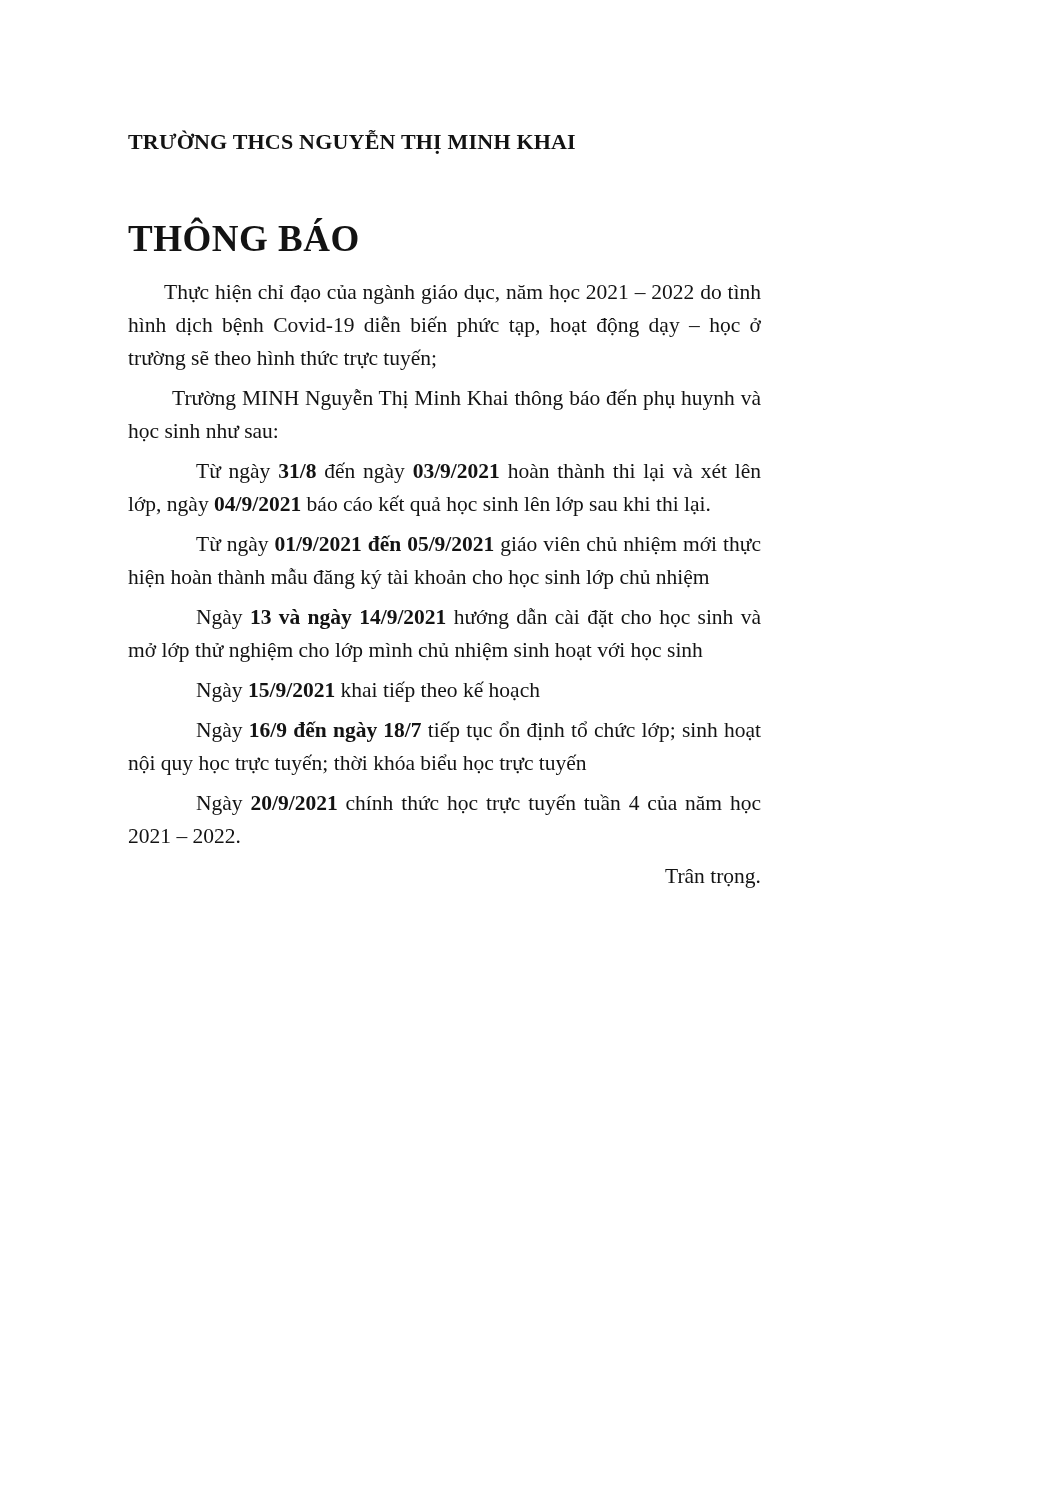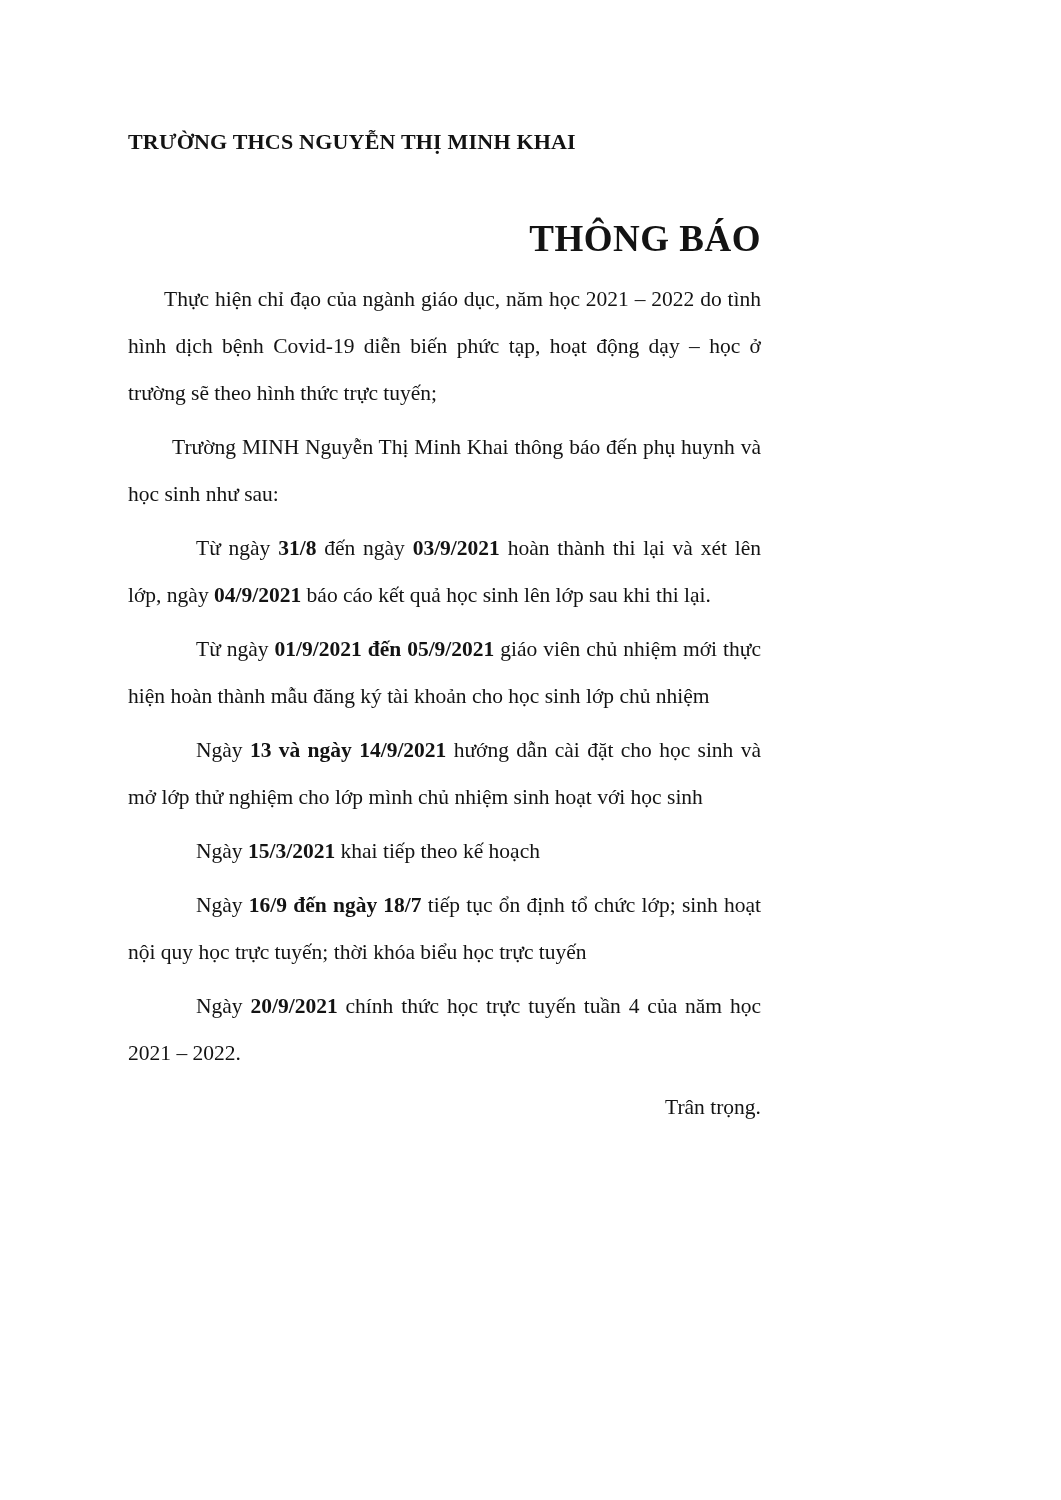--- a/index.html
+++ b/index.html
@@ -27,30 +27,30 @@
     font-size: 22px;
     line-height: 28px;
     letter-spacing: 0.2px;
     white-space: nowrap;
   }
   .doc-title {
     margin: 60px 0 0 0;
     font-weight: bold;
     font-size: 37px;
     line-height: 46px;
-    text-align: right;
+    text-align: left;
     letter-spacing: 0.5px;
   }
   .paragraphs {
     margin-top: 14px;
   }
   .para {
     margin: 0 0 7px 0;
     font-size: 21.5px;
-    line-height: 47px;
+    line-height: 33px;
     text-align: justify;
   }
   .para.last-para {
     text-align: right;
   }
   .indent-sm { text-indent: 36px; }
   .indent-md { text-indent: 44px; }
   .indent-lg { text-indent: 68px; }
   .b { font-weight: bold; }
 </style>
@@ -61,18 +61,18 @@
   <p class="school-name">TRƯỜNG THCS NGUYỄN THỊ MINH KHAI</p>
 
   <h1 class="doc-title">THÔNG BÁO</h1>
 
   <div class="paragraphs">
       <p class="para indent-sm"><span class="">Thực hiện chỉ đạo của ngành giáo dục, năm học 2021 – 2022 do tình hình dịch bệnh Covid-19 diễn biến phức tạp, hoạt động dạy – học ở trường sẽ theo hình thức trực tuyến;</span></p>
       <p class="para indent-md"><span class="">Trường MINH Nguyễn Thị Minh Khai thông báo đến phụ huynh và học sinh như sau:</span></p>
       <p class="para indent-lg"><span class="">Từ ngày </span><span class="b">31/8</span><span class=""> đến ngày </span><span class="b">03/9/2021</span><span class=""> hoàn thành thi lại và xét lên lớp, ngày </span><span class="b">04/9/2021</span><span class=""> báo cáo kết quả học sinh lên lớp sau khi thi lại.</span></p>
       <p class="para indent-lg"><span class="">Từ ngày </span><span class="b">01/9/2021 đến 05/9/2021</span><span class=""> giáo viên chủ nhiệm mới thực hiện hoàn thành mẫu đăng ký tài khoản cho học sinh lớp chủ nhiệm</span></p>
       <p class="para indent-lg"><span class="">Ngày </span><span class="b">13 và ngày 14/9/2021</span><span class=""> hướng dẫn cài đặt cho học sinh và mở lớp thử nghiệm cho lớp mình chủ nhiệm sinh hoạt với học sinh</span></p>
-      <p class="para indent-lg"><span class="">Ngày </span><span class="b">15/3/2021</span><span class=""> khai tiếp theo kế hoạch</span></p>
+      <p class="para indent-lg"><span class="">Ngày </span><span class="b">15/9/2021</span><span class=""> khai tiếp theo kế hoạch</span></p>
       <p class="para indent-lg"><span class="">Ngày </span><span class="b">16/9 đến ngày 18/7</span><span class=""> tiếp tục ổn định tổ chức lớp; sinh hoạt nội quy học trực tuyến; thời khóa biểu học trực tuyến</span></p>
       <p class="para indent-lg"><span class="">Ngày </span><span class="b">20/9/2021</span><span class=""> chính thức học trực tuyến tuần 4 của năm học 2021 – 2022.</span></p>
       <p class="para indent-lg last-para"><span class="">Trân trọng.</span></p>
     </div>
 </div>
 
 </body></html>

